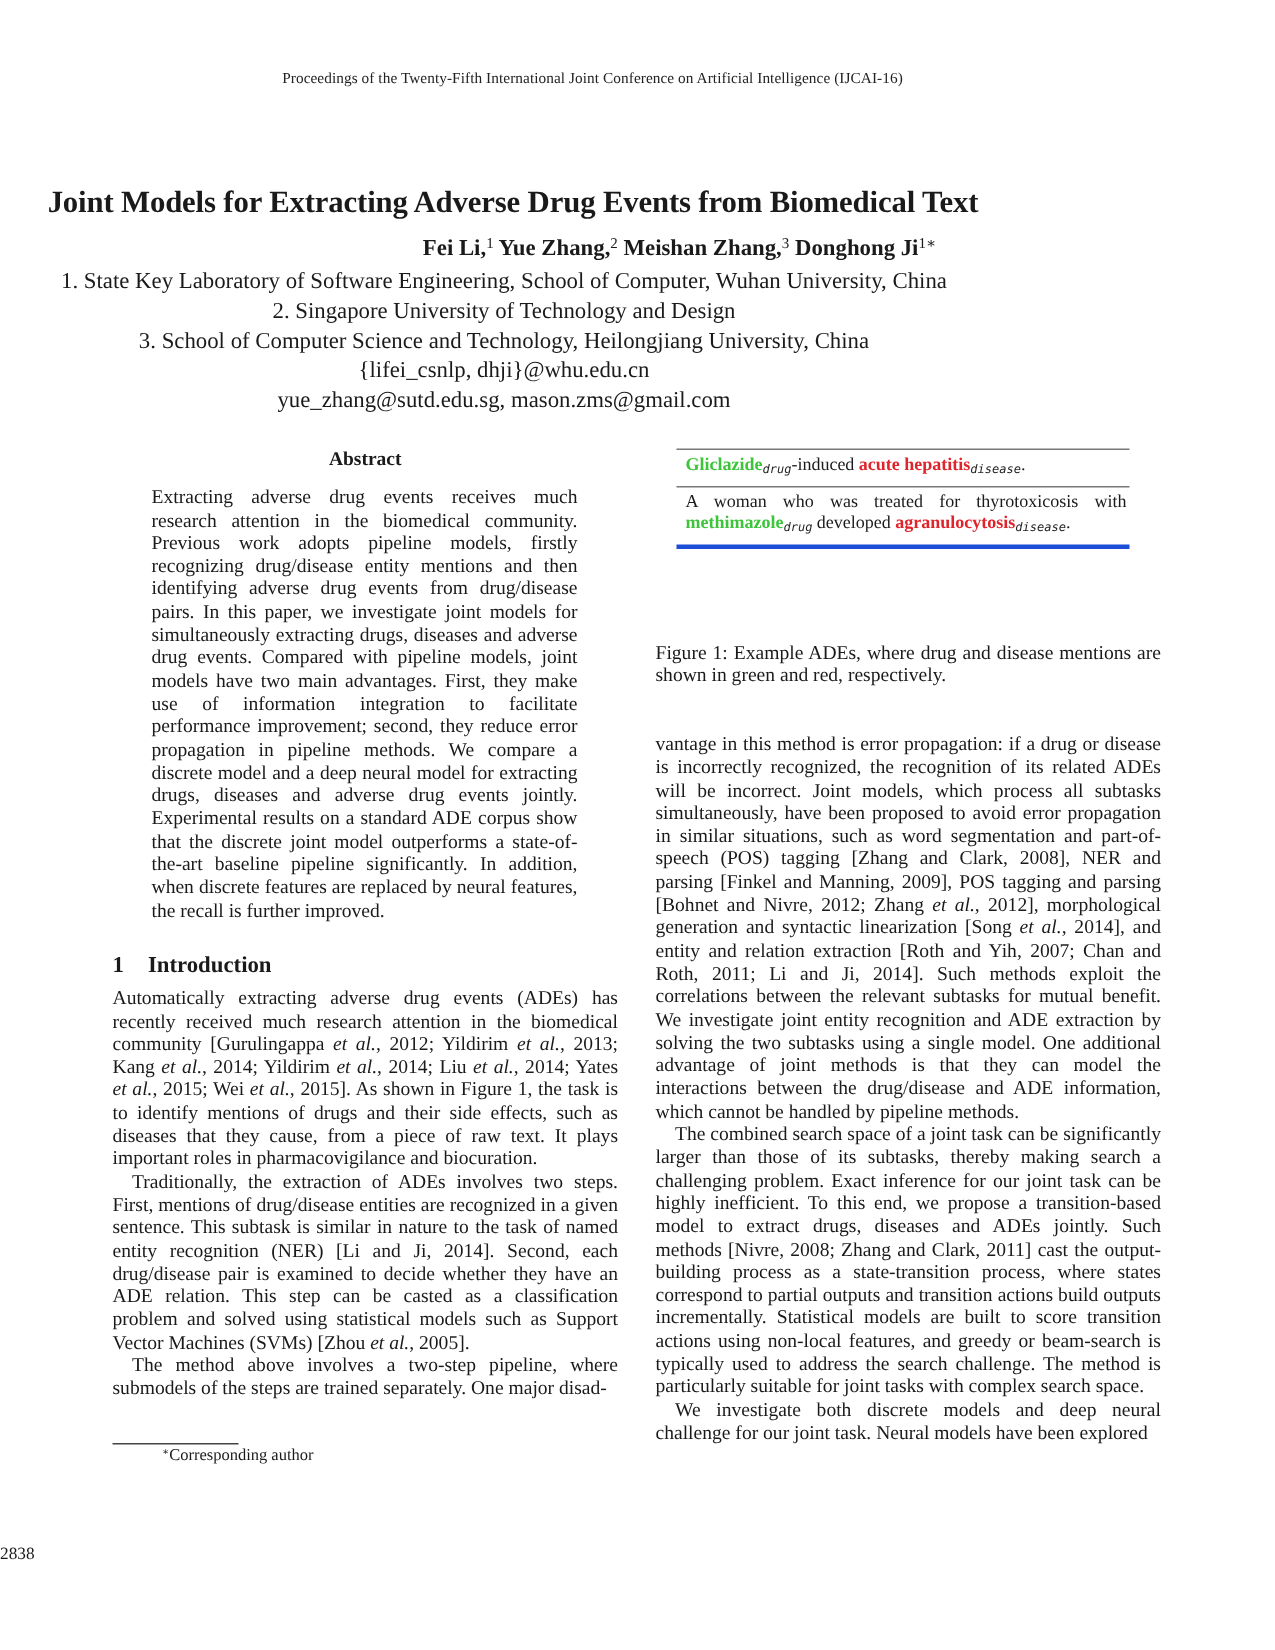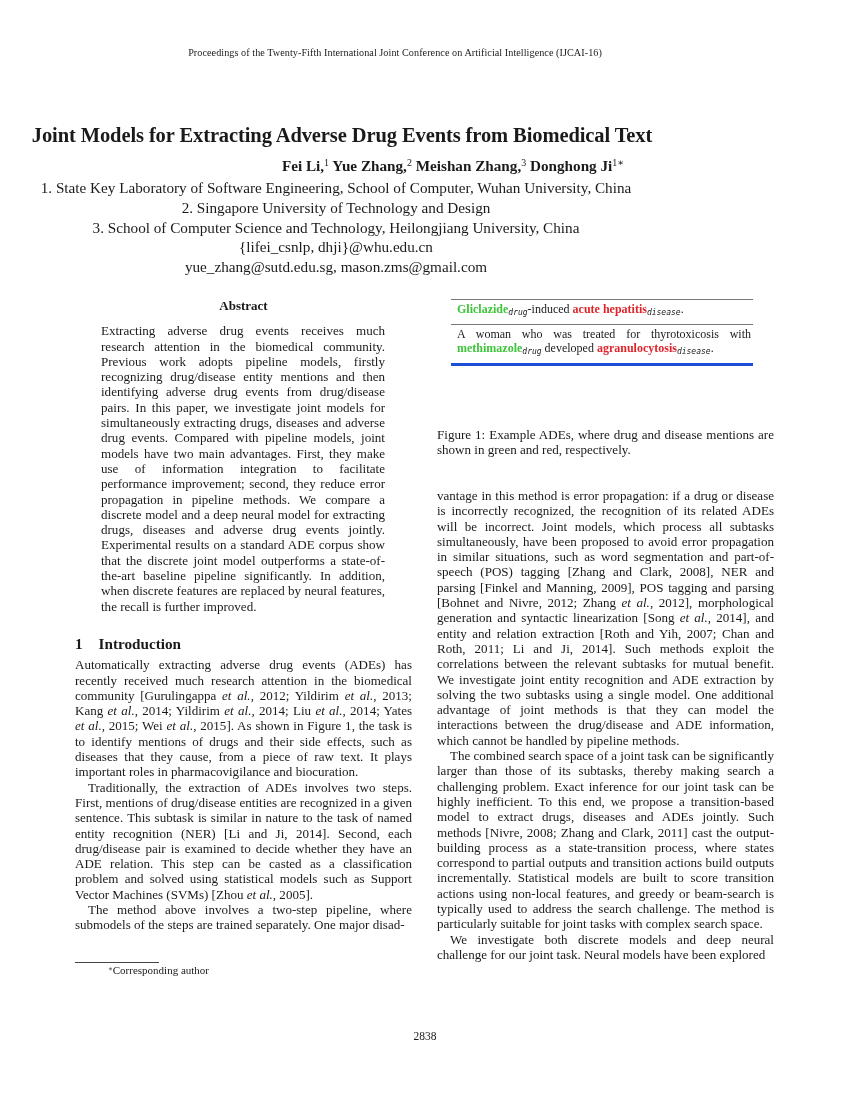--- a/index.html
+++ b/index.html
@@ -32,21 +32,21 @@
   .fig-row:last-child { border-bottom: 3px solid #1d4ed8; }
   .drug { color: #3ec43a; font-weight: bold; }
   .disease { color: #e0242b; font-weight: bold; }
   .sub { font-family: "DejaVu Sans Mono", monospace; font-style: italic; font-size: 8px; font-weight: normal;
          vertical-align: -2px; color: #222; }
   .caption { position: absolute; left: 437px; top: 427px; width: 337px; font-size: 13.05px; line-height: 15.3px; text-align: justify; }
 
   .footnote-rule { position: absolute; left: 75px; top: 962px; width: 84px; border-top: 1px solid #444; }
   .footnote { position: absolute; left: 72px; top: 964px; font-size: 11px; margin-left: 36px; }
   .footnote sup { font-size: 7px; vertical-align: 3px; }
-  .page-num { position: absolute; top: 1030px; left: 0; width: 850px; text-align: center; font-size: 11.5px; }
+  .page-num { position: absolute; top: 1030px; left: 0; width: 850px; text-align: left; font-size: 11.5px; }
 </style>
 </head>
 <body>
 
 <div class="running-head">Proceedings of the Twenty-Fifth International Joint Conference on Artificial Intelligence (IJCAI-16)</div>
 
 <div class="title">Joint Models for Extracting Adverse Drug Events from Biomedical Text</div>
 
 <div class="authors">
   <span>Fei Li,</span><sup>1</sup>

